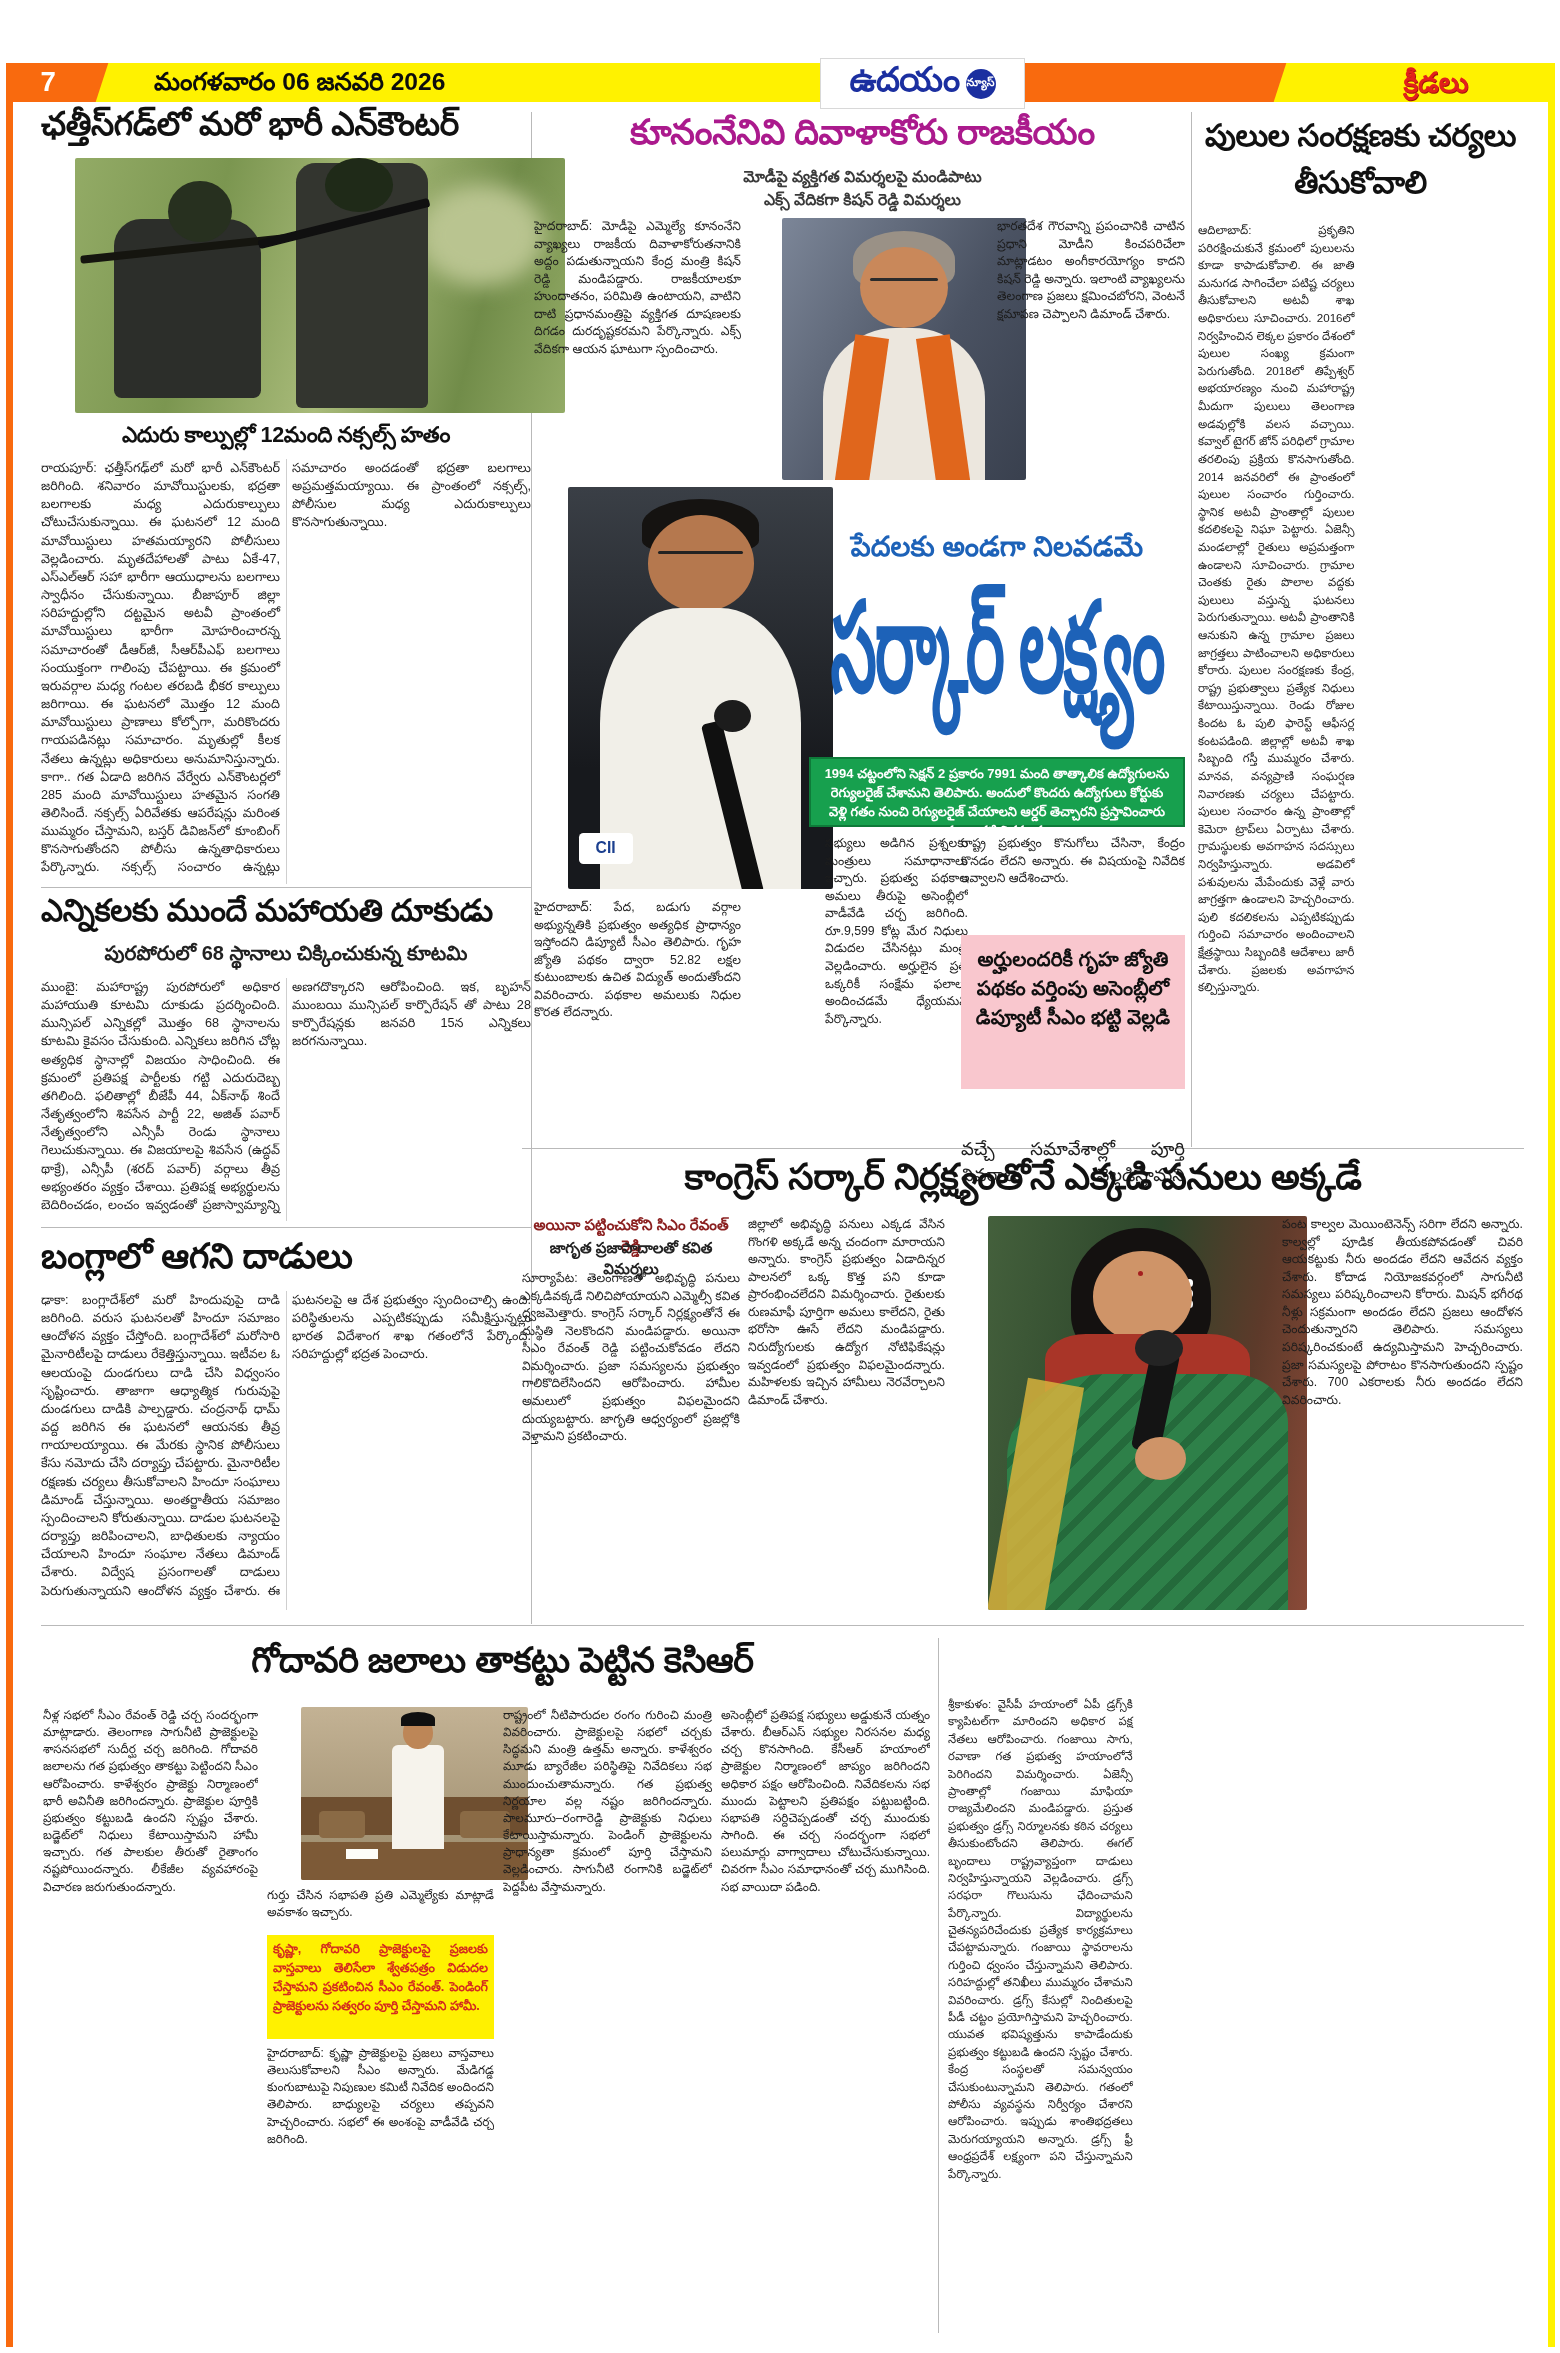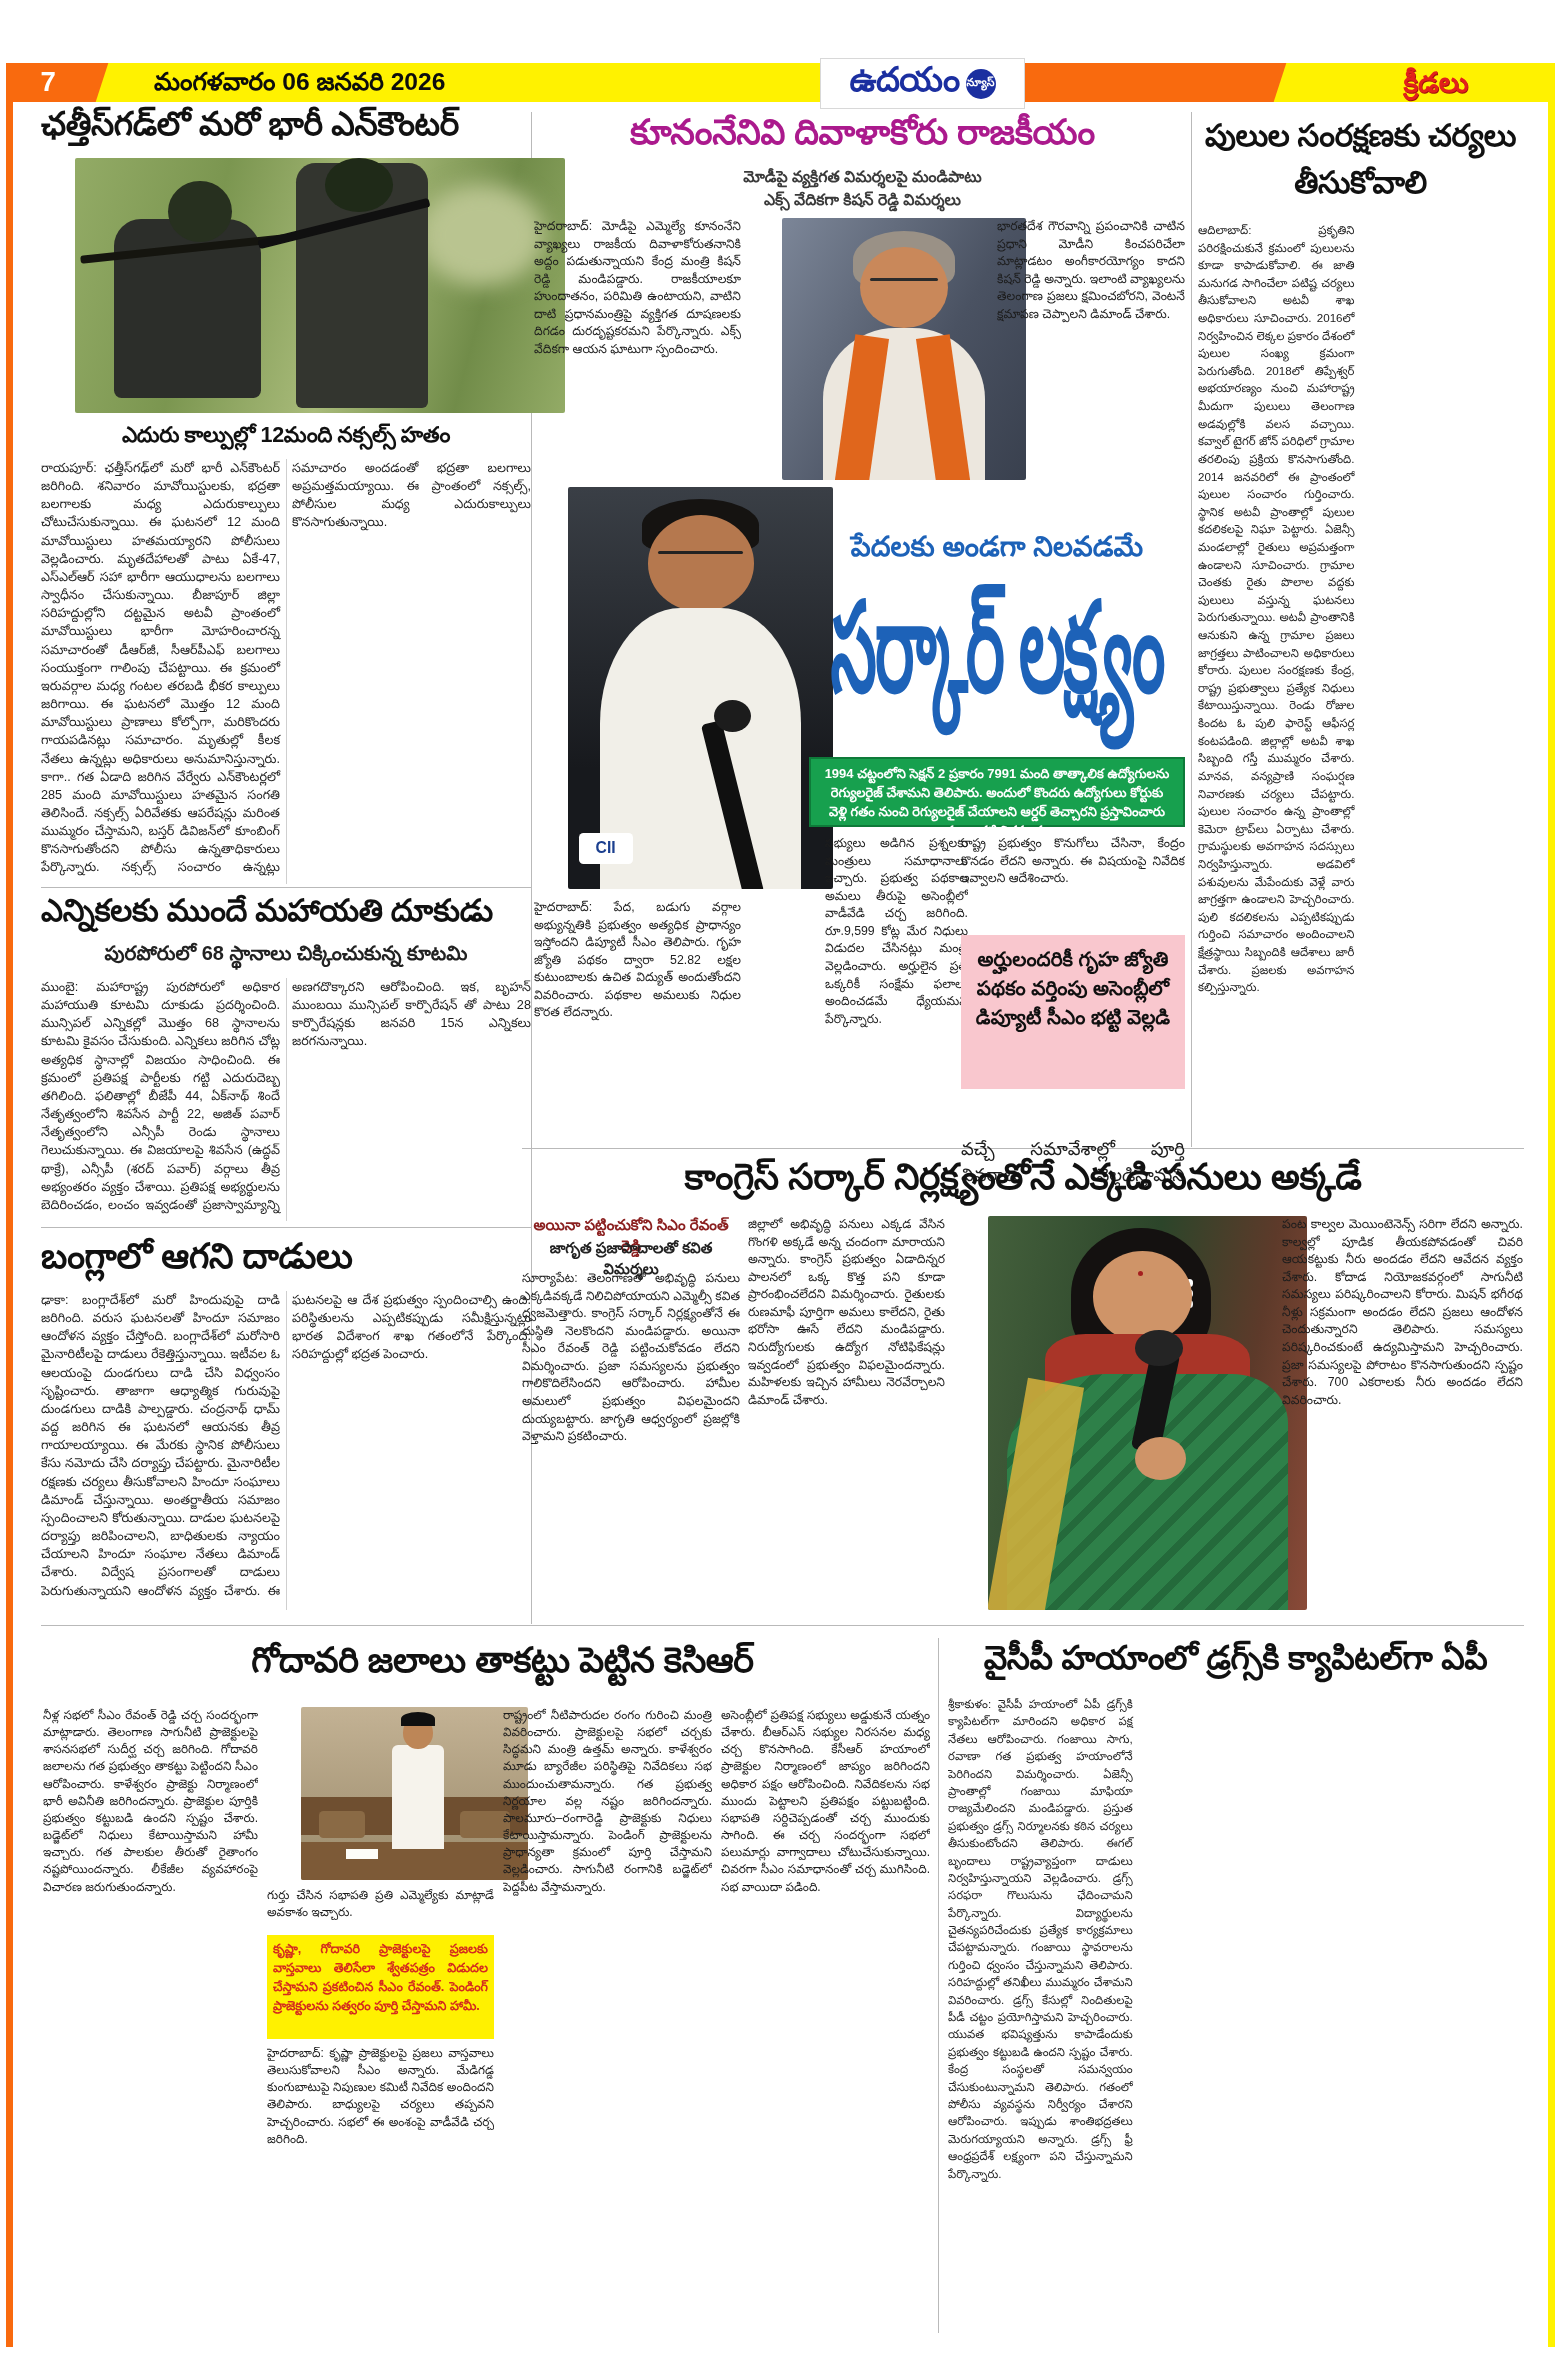--- a/index.html
+++ b/index.html
@@ -147,17 +147,16 @@
     <div class="s" style="left:44%;top:3%;width:15%;height:8%;background:#101010;border-radius:50% 50% 0 0;"></div>
     <div class="s" style="left:20%;top:82%;width:14%;height:6%;background:#fdfdf8;"></div>
   </div>
 
   <div class="abs body-col" style="left:267px;top:1887px;width:227px;height:43px;font-size:12px;">గుర్తు చేసిన సభాపతి ప్రతి ఎమ్మెల్యేకు మాట్లాడే అవకాశం ఇచ్చారు.</div>
   <div class="abs body-col" style="left:267px;top:2045px;width:227px;height:285px;font-size:12px;">హైదరాబాద్: కృష్ణా ప్రాజెక్టులపై ప్రజలు వాస్తవాలు తెలుసుకోవాలని సీఎం అన్నారు. మేడిగడ్డ కుంగుబాటుపై నిపుణుల కమిటీ నివేదిక అందిందని తెలిపారు. బాధ్యులపై చర్యలు తప్పవని హెచ్చరించారు. సభలో ఈ అంశంపై వాడీవేడి చర్చ జరిగింది.</div>
   <div class="abs hilite" style="left:267px;top:1935px;width:227px;height:104px;">కృష్ణా, గోదావరి ప్రాజెక్టులపై ప్రజలకు వాస్తవాలు తెలిసేలా శ్వేతపత్రం విడుదల చేస్తామని ప్రకటించిన సీఎం రేవంత్. పెండింగ్ ప్రాజెక్టులను సత్వరం పూర్తి చేస్తామని హామీ.</div>
   <div class="abs body-col" style="left:503px;top:1707px;width:209px;height:623px;font-size:12px;">రాష్ట్రంలో నీటిపారుదల రంగం గురించి మంత్రి వివరించారు. ప్రాజెక్టులపై సభలో చర్చకు సిద్ధమని మంత్రి ఉత్తమ్ అన్నారు. కాళేశ్వరం మూడు బ్యారేజీల పరిస్థితిపై నివేదికలు సభ ముందుంచుతామన్నారు. గత ప్రభుత్వ నిర్ణయాల వల్ల నష్టం జరిగిందన్నారు. పాలమూరు–రంగారెడ్డి ప్రాజెక్టుకు నిధులు కేటాయిస్తామన్నారు. పెండింగ్ ప్రాజెక్టులను ప్రాధాన్యతా క్రమంలో పూర్తి చేస్తామని వెల్లడించారు. సాగునీటి రంగానికి బడ్జెట్‌లో పెద్దపీట వేస్తామన్నారు.</div>
   <div class="abs body-col" style="left:721px;top:1707px;width:209px;height:623px;font-size:12px;">అసెంబ్లీలో ప్రతిపక్ష సభ్యులు అడ్డుకునే యత్నం చేశారు. బీఆర్ఎస్ సభ్యుల నిరసనల మధ్య చర్చ కొనసాగింది. కేసీఆర్ హయాంలో ప్రాజెక్టుల నిర్మాణంలో జాప్యం జరిగిందని అధికార పక్షం ఆరోపించింది. నివేదికలను సభ ముందు పెట్టాలని ప్రతిపక్షం పట్టుబట్టింది. సభాపతి సర్దిచెప్పడంతో చర్చ ముందుకు సాగింది. ఈ చర్చ సందర్భంగా సభలో పలుమార్లు వాగ్వాదాలు చోటుచేసుకున్నాయి. చివరగా సీఎం సమాధానంతో చర్చ ముగిసింది. సభ వాయిదా పడింది.</div>
 
-  <div class="abs center hl" style="left:948px;top:1640px;width:575px;font-size:33px;">వైసీపీ హయాంలో డ్రగ్స్‌కి క్యాపిటల్‌గా ఏపీ</div>
   <div class="abs body-col" style="left:948px;top:1695px;width:575px;height:635px;column-count:3;column-gap:10.4px;font-size:11.6px;line-height:1.5;">శ్రీకాకుళం: వైసీపీ హయాంలో ఏపీ డ్రగ్స్‌కి క్యాపిటల్‌గా మారిందని అధికార పక్ష నేతలు ఆరోపించారు. గంజాయి సాగు, రవాణా గత ప్రభుత్వ హయాంలోనే పెరిగిందని విమర్శించారు. ఏజెన్సీ ప్రాంతాల్లో గంజాయి మాఫియా రాజ్యమేలిందని మండిపడ్డారు. ప్రస్తుత ప్రభుత్వం డ్రగ్స్ నిర్మూలనకు కఠిన చర్యలు తీసుకుంటోందని తెలిపారు. ఈగల్ బృందాలు రాష్ట్రవ్యాప్తంగా దాడులు నిర్వహిస్తున్నాయని వెల్లడించారు. డ్రగ్స్ సరఫరా గొలుసును ఛేదించామని పేర్కొన్నారు. విద్యార్థులను చైతన్యపరిచేందుకు ప్రత్యేక కార్యక్రమాలు చేపట్టామన్నారు. గంజాయి స్థావరాలను గుర్తించి ధ్వంసం చేస్తున్నామని తెలిపారు. సరిహద్దుల్లో తనిఖీలు ముమ్మరం చేశామని వివరించారు. డ్రగ్స్ కేసుల్లో నిందితులపై పీడీ చట్టం ప్రయోగిస్తామని హెచ్చరించారు. యువత భవిష్యత్తును కాపాడేందుకు ప్రభుత్వం కట్టుబడి ఉందని స్పష్టం చేశారు. కేంద్ర సంస్థలతో సమన్వయం చేసుకుంటున్నామని తెలిపారు. గతంలో పోలీసు వ్యవస్థను నిర్వీర్యం చేశారని ఆరోపించారు. ఇప్పుడు శాంతిభద్రతలు మెరుగయ్యాయని అన్నారు. డ్రగ్స్ ఫ్రీ ఆంధ్రప్రదేశ్ లక్ష్యంగా పని చేస్తున్నామని పేర్కొన్నారు.</div>
 
 </div>
 
 
 </body></html>

